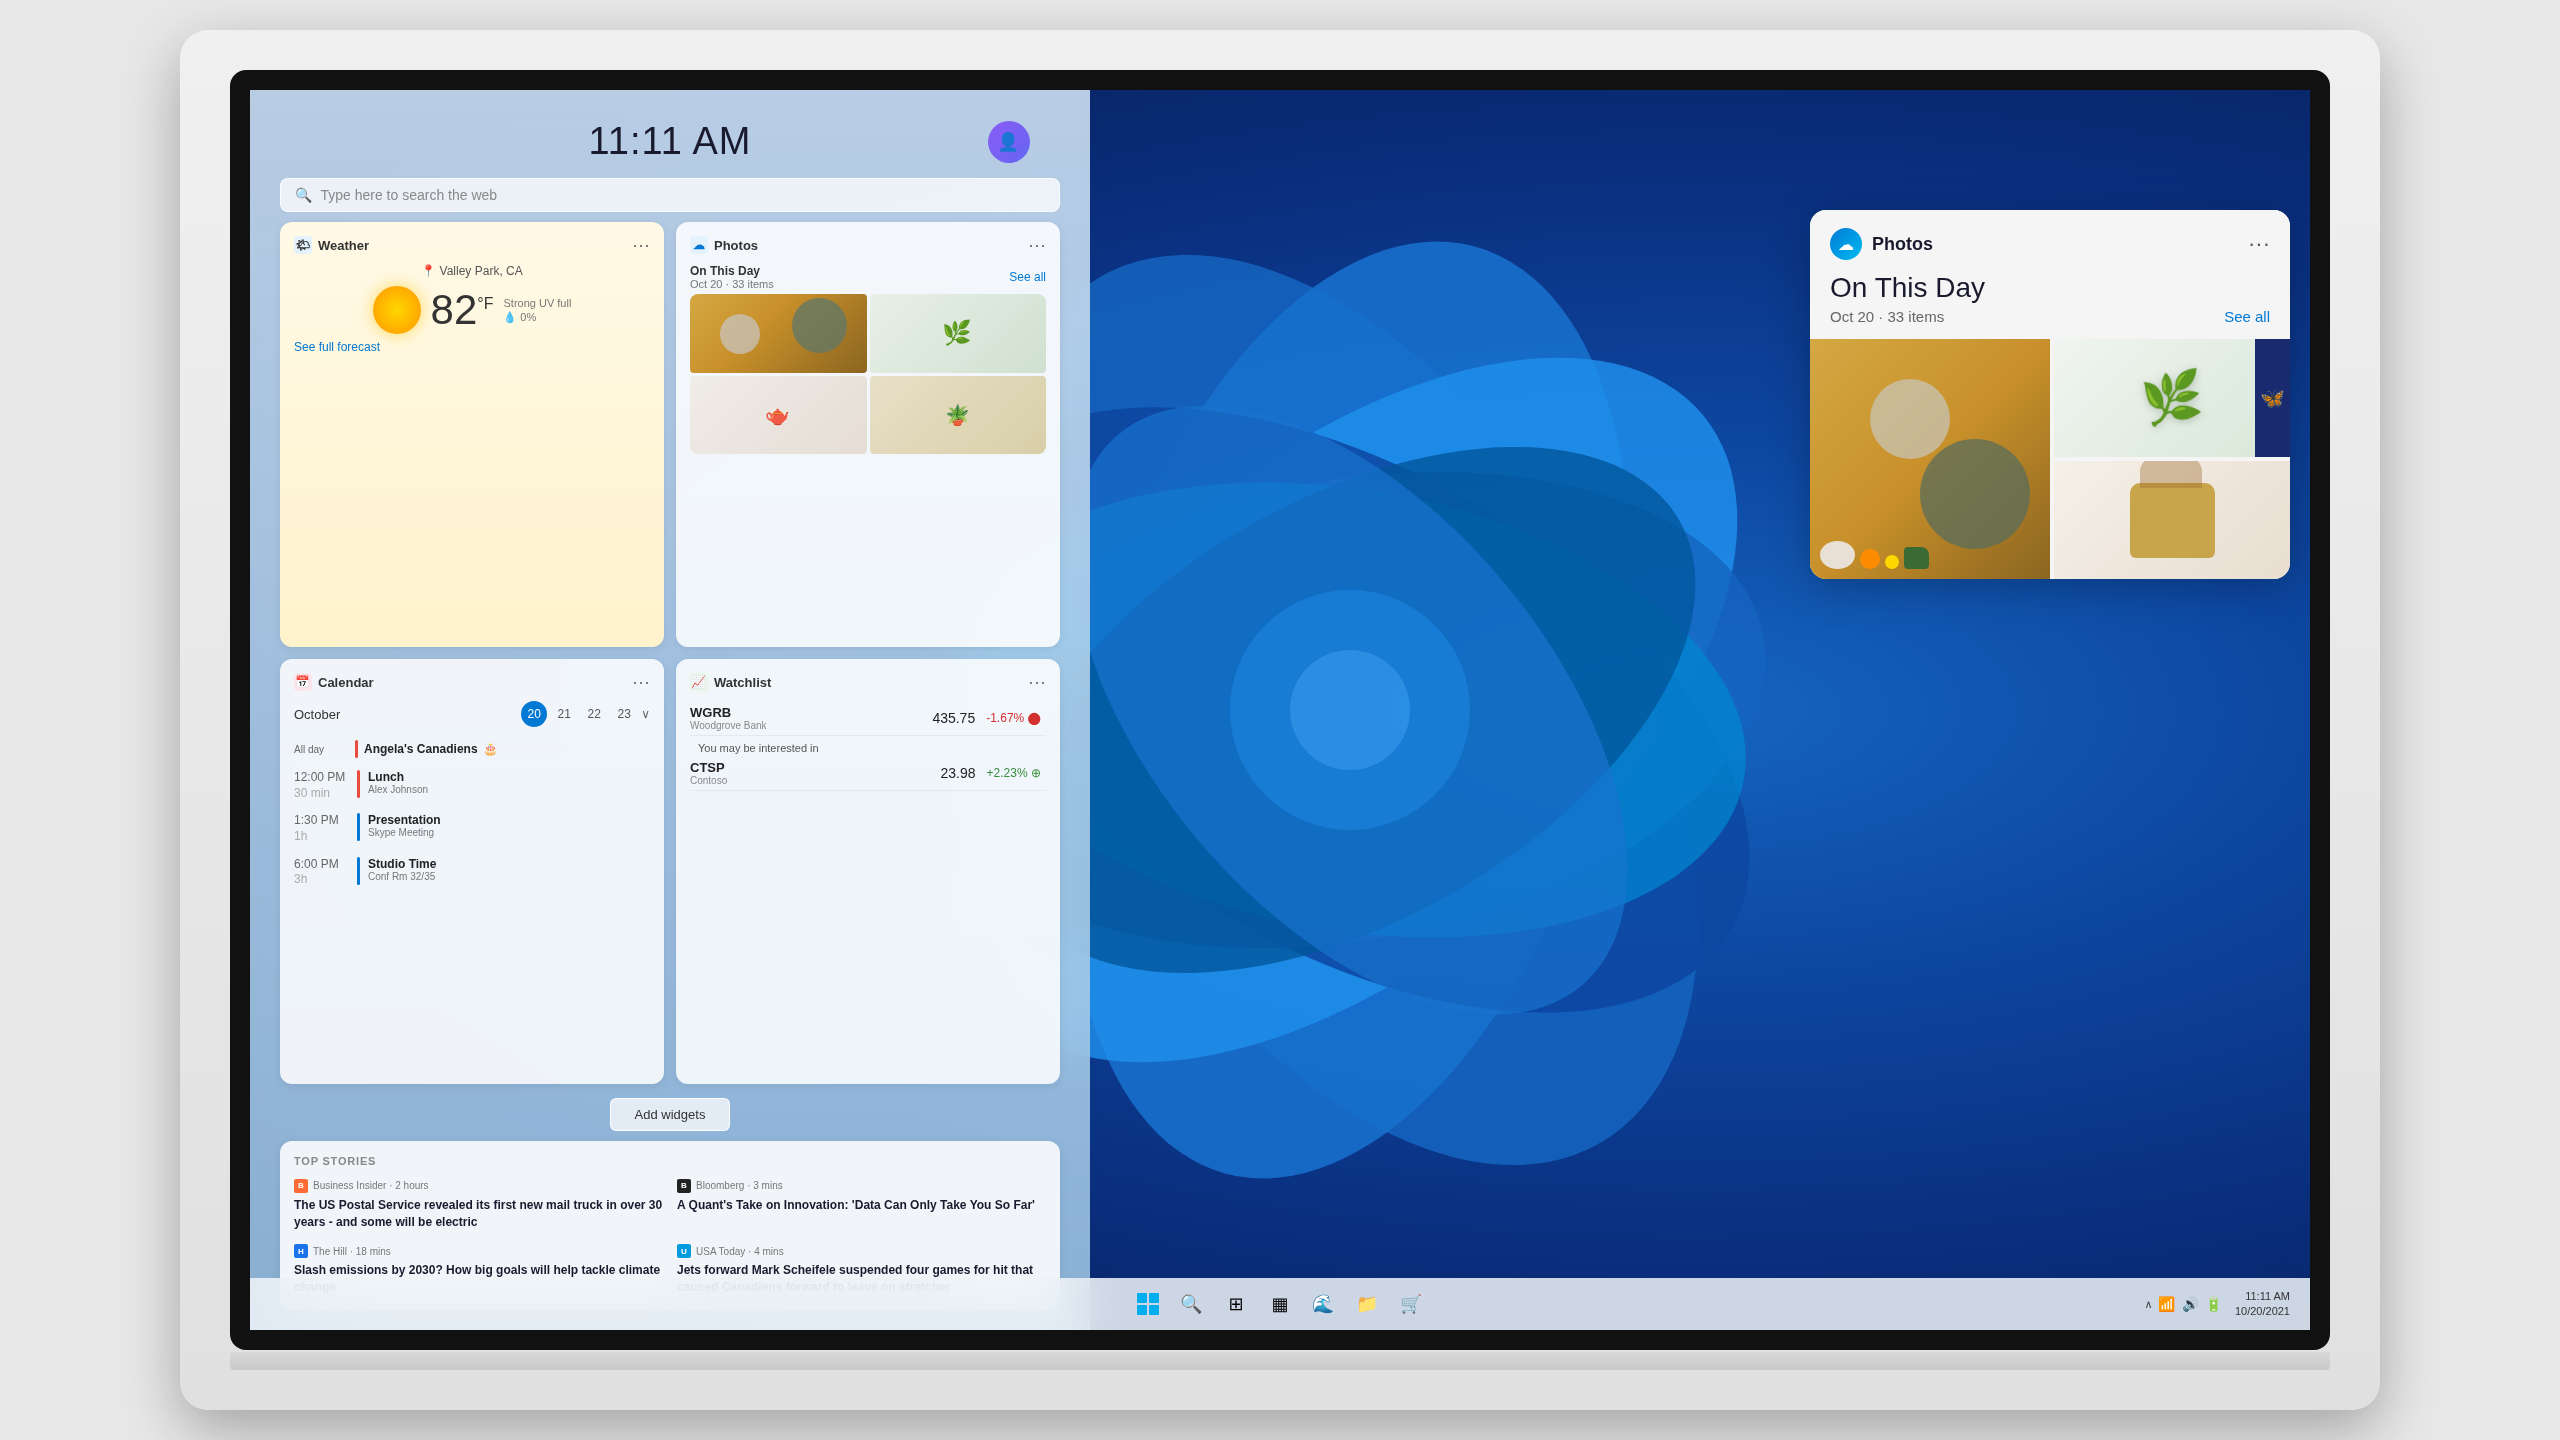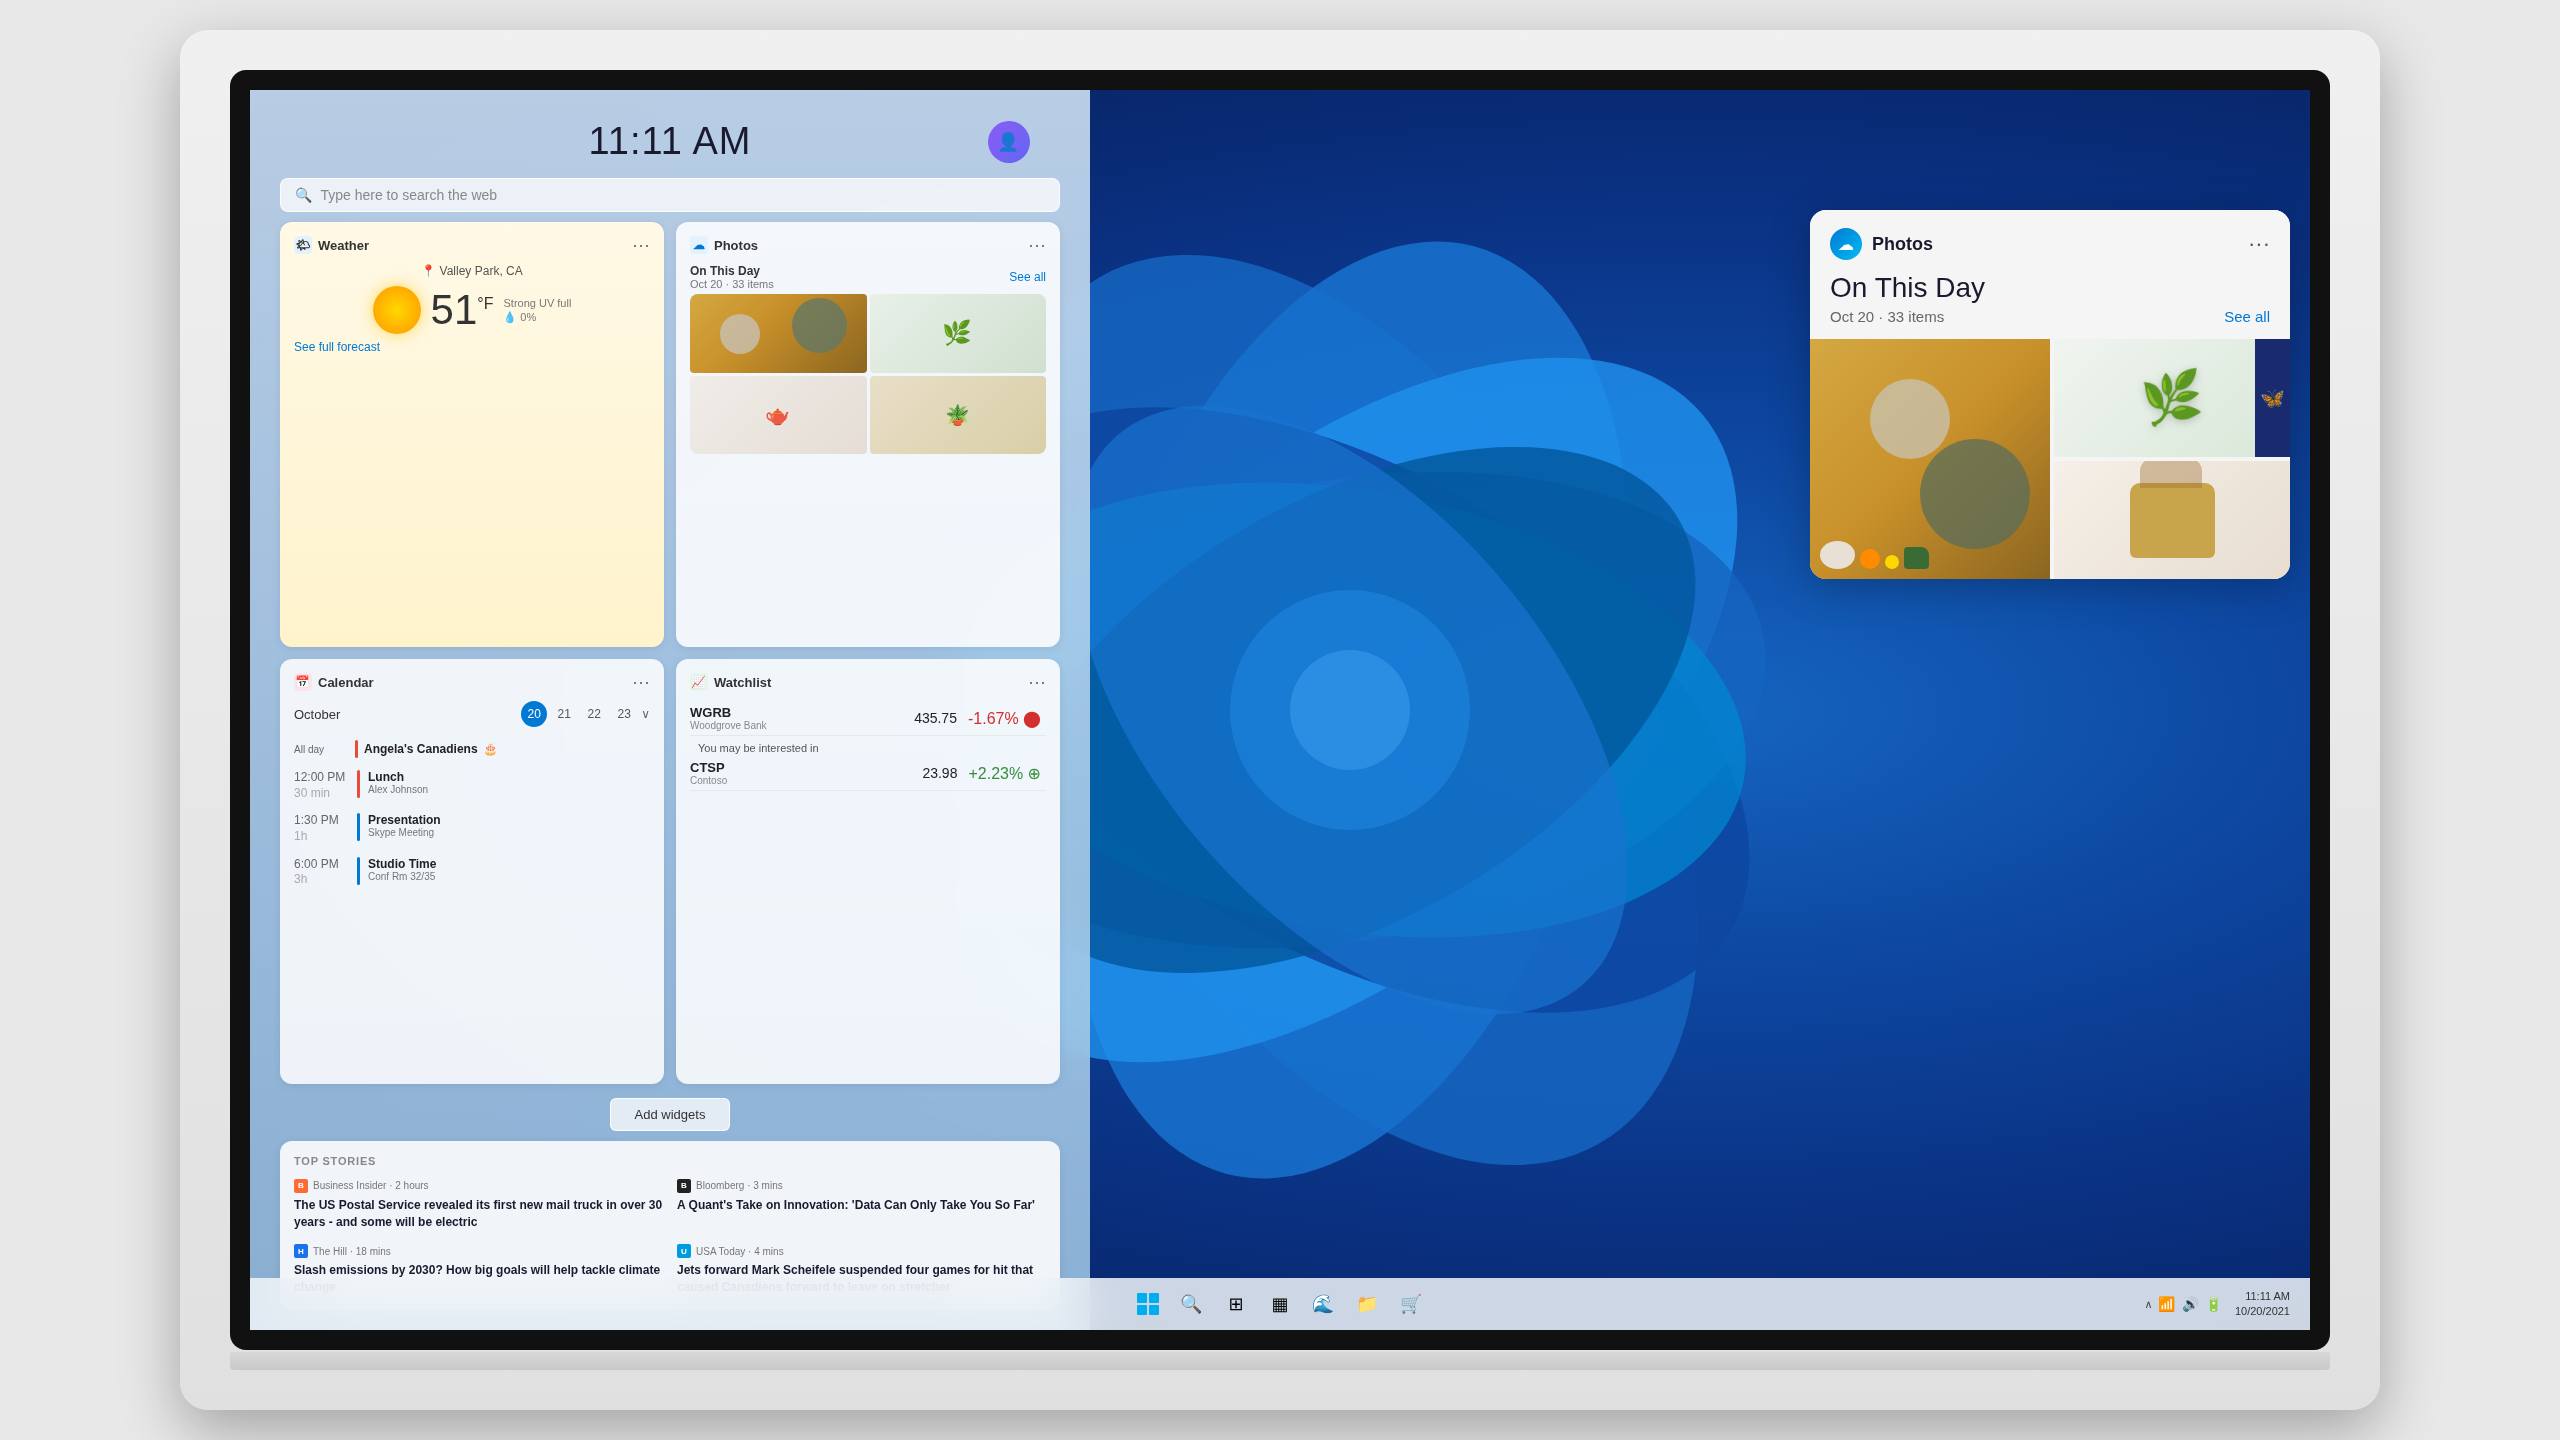--- a/index.html
+++ b/index.html
@@ -458,21 +458,21 @@
       color: #888;
     }
 
     .stock-price {
       font-size: 14px;
       font-weight: 500;
       color: #222;
     }
 
     .stock-change {
-      font-size: 16px;
+      font-size: 12px;
       padding: 2px 5px;
       border-radius: 4px;
       display: flex;
       align-items: center;
       gap: 3px;
     }
 
     .stock-change.negative {
       color: #d32f2f;
     }
@@ -819,21 +819,21 @@
               <span class="widget-menu">···</span>
             </div>
             <div class="weather-location">
               <span style="font-size:12px;">📍</span>
               <span>Valley Park, CA</span>
             </div>
             <div class="weather-main">
               <div class="weather-sun"></div>
               <div>
                 <div class="weather-temp">
-                  <span>51</span><sup>°F</sup>
+                  <span>82</span><sup>°F</sup>
                 </div>
               </div>
               <div class="weather-uv">
                 <span>Strong UV full</span>
                 <span>💧 <span>0%</span></span>
               </div>
             </div>
             <div class="weather-link">See full forecast</div>
           </div>
 

